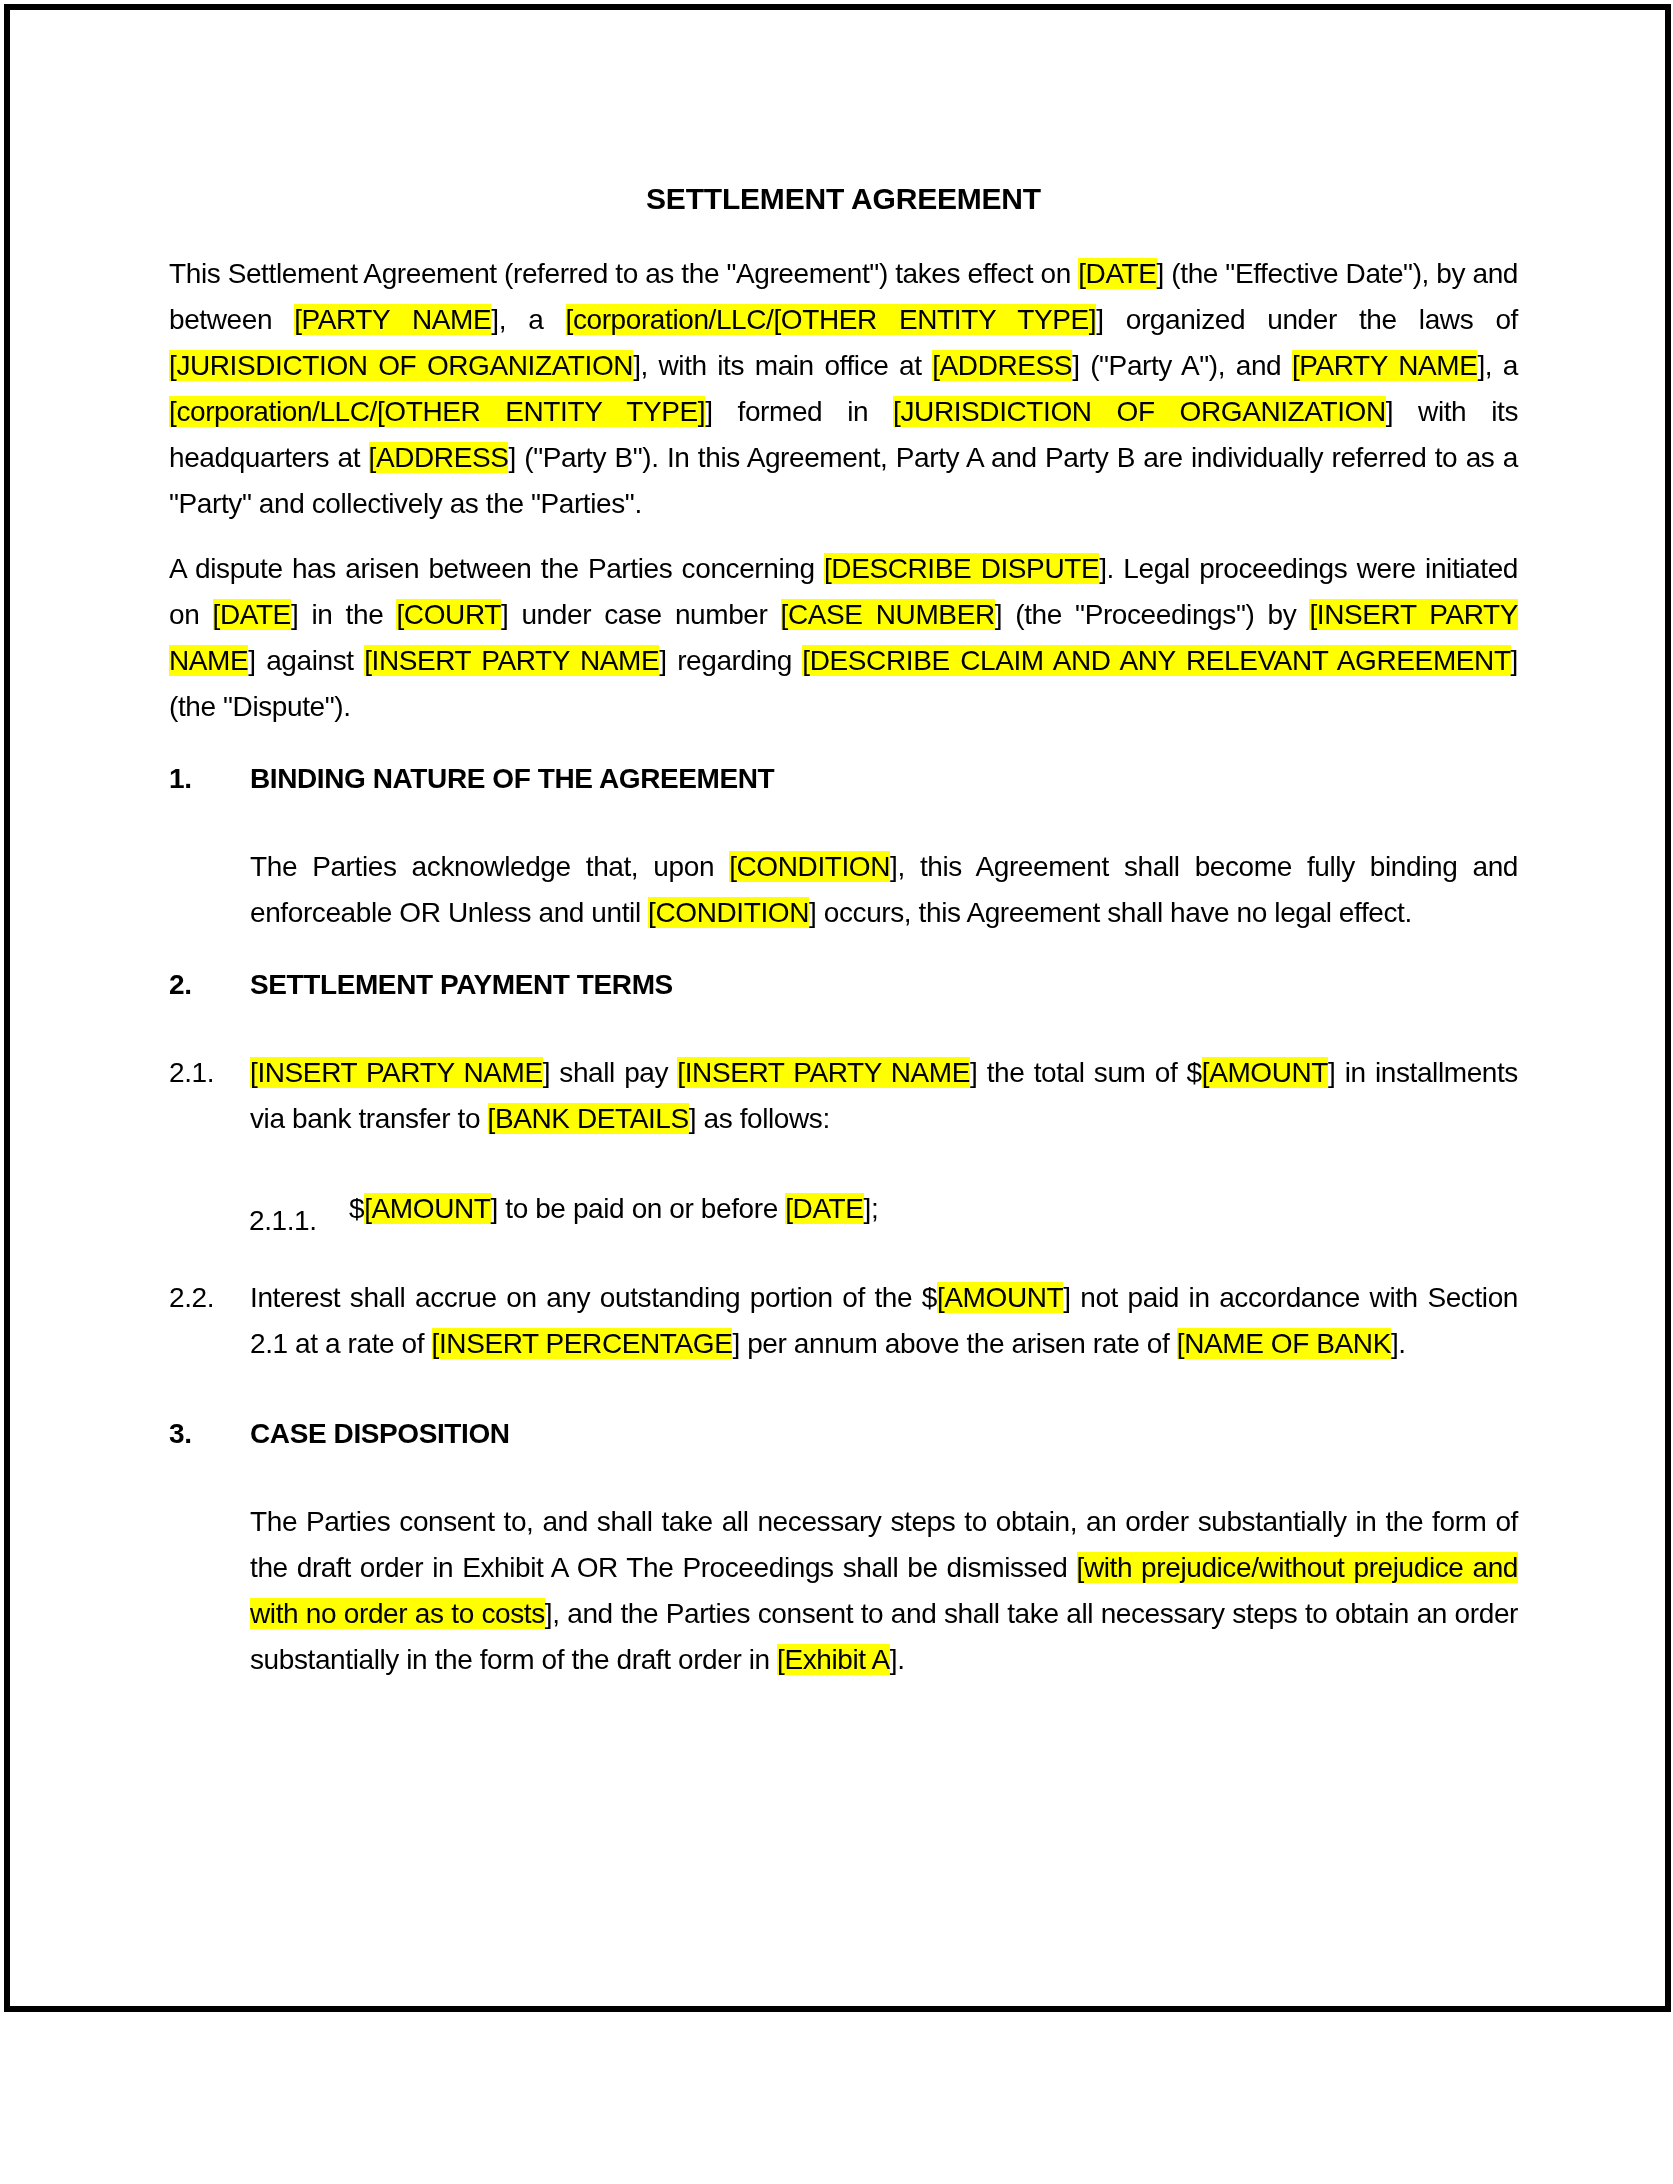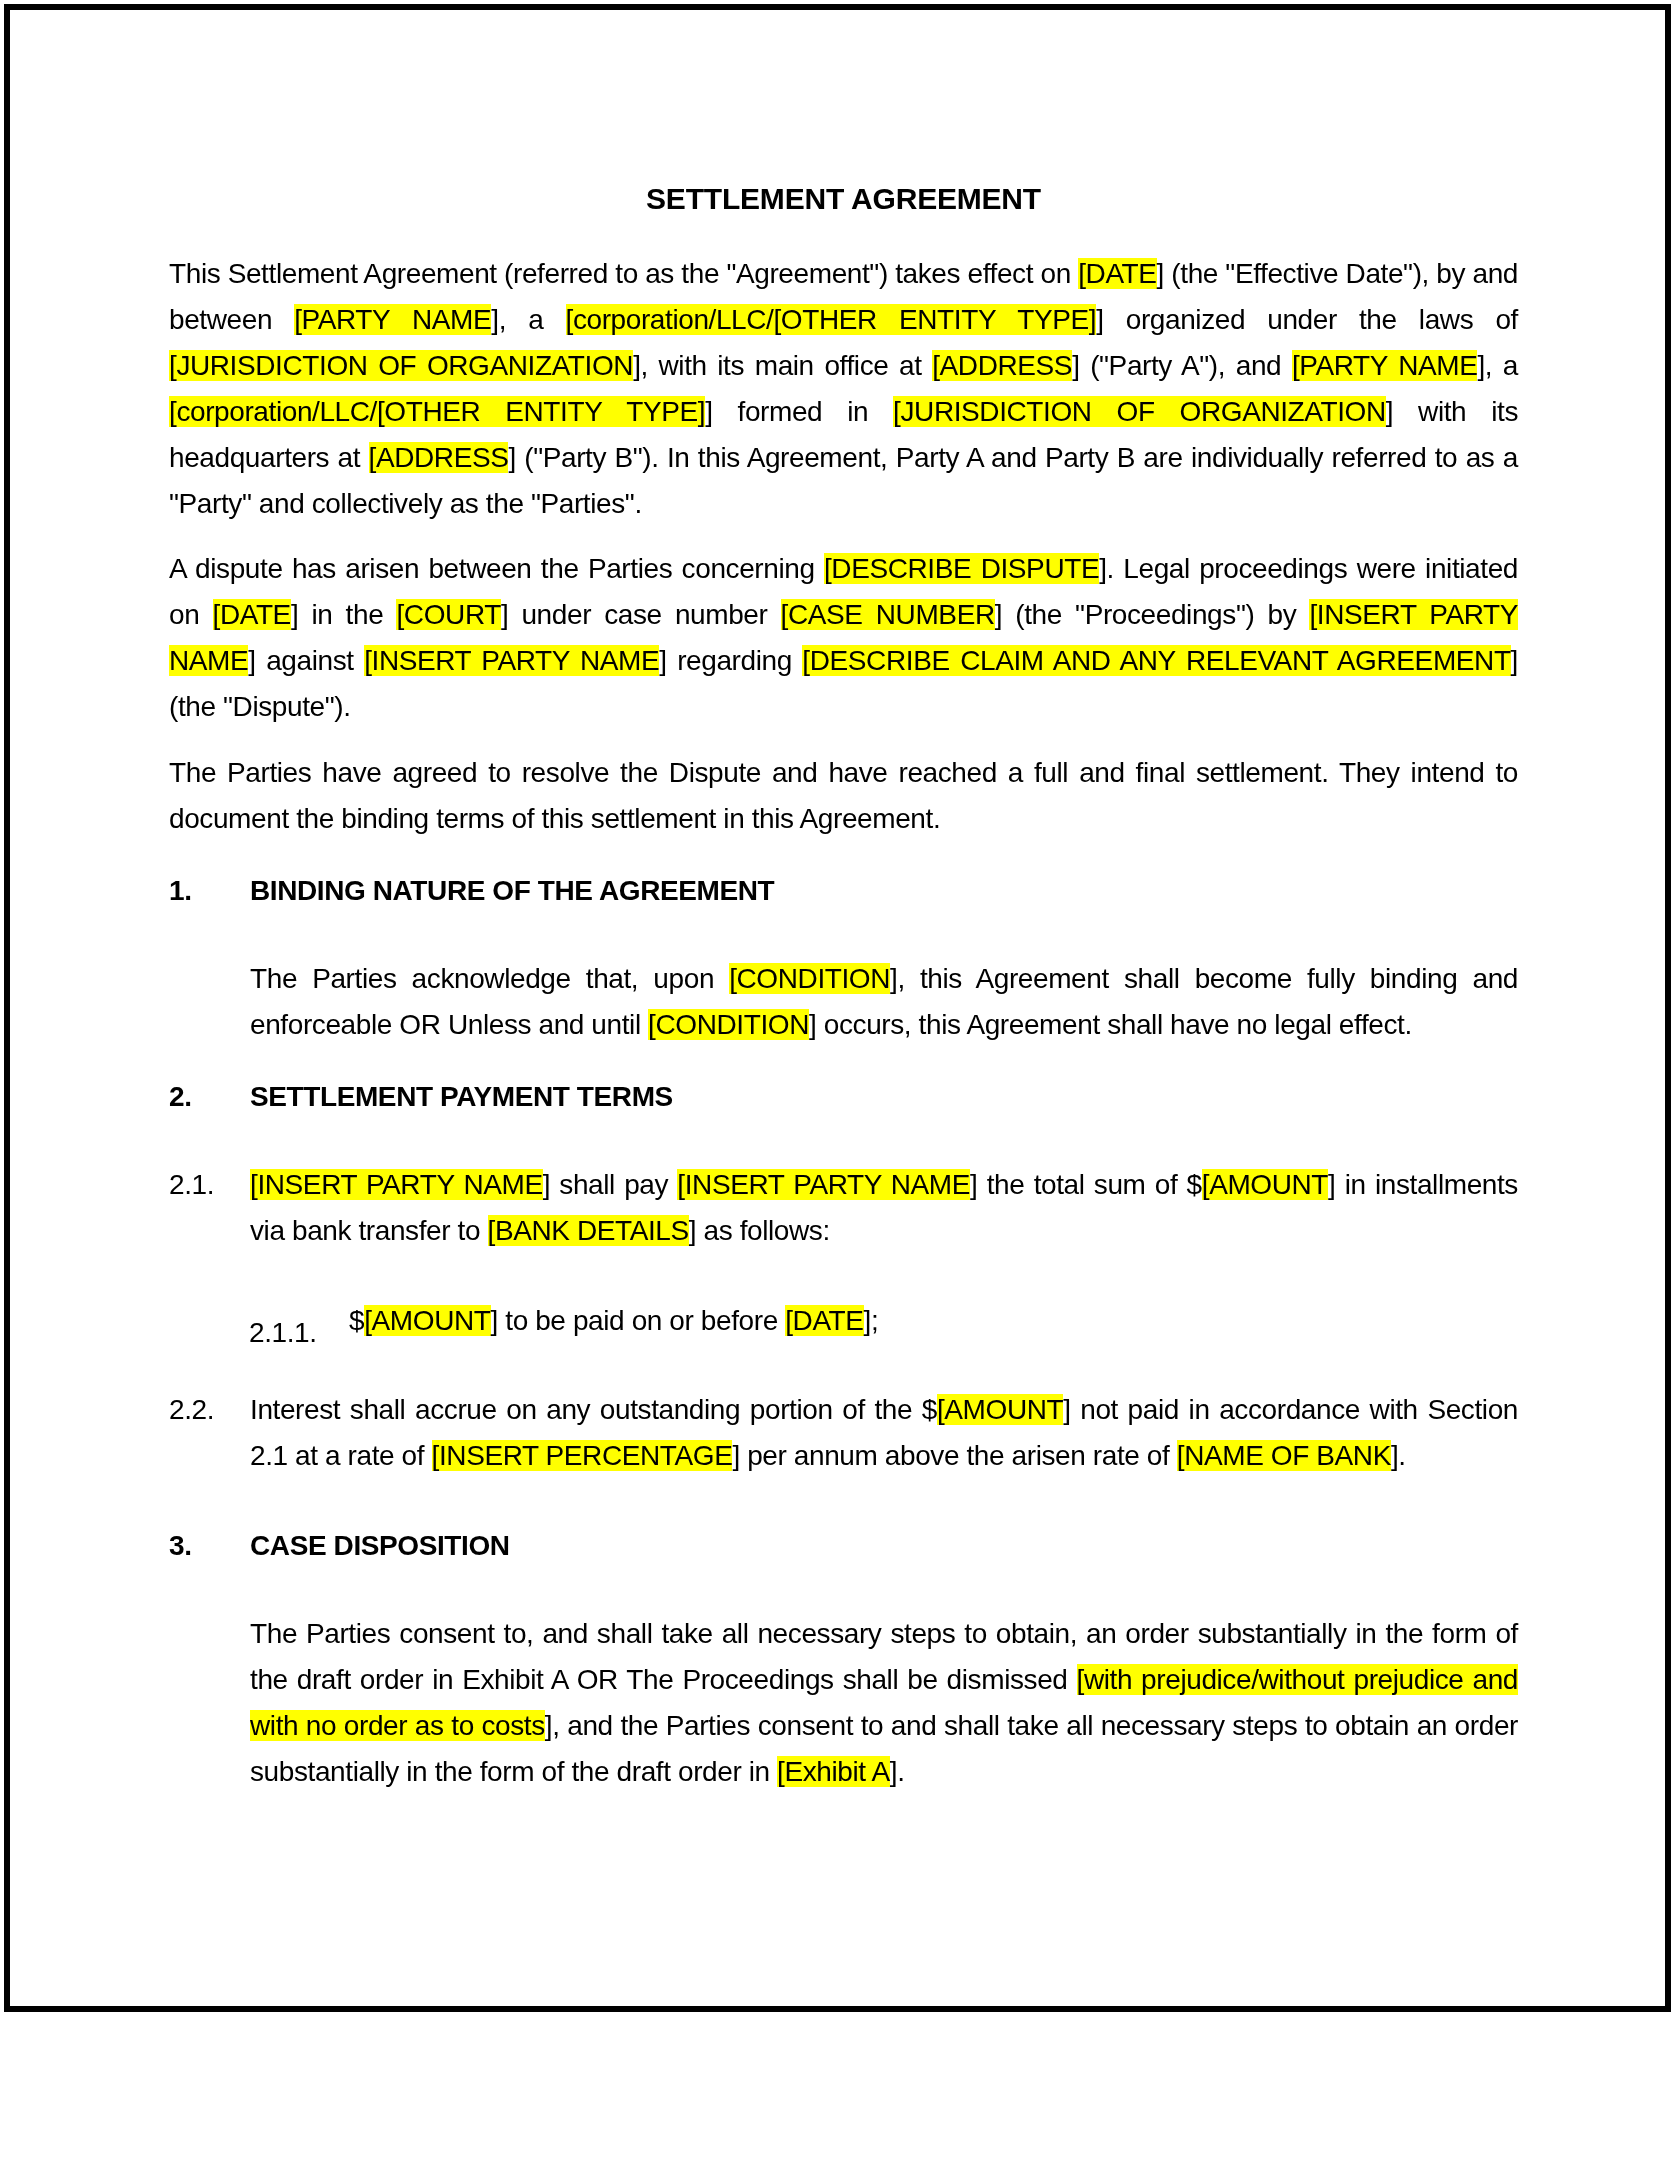--- a/index.html
+++ b/index.html
@@ -62,21 +62,20 @@
 </head>
 <body>
 
 <div class="page">
   <div class="frame"></div>
   <div class="content">
     <h1 class="title">SETTLEMENT AGREEMENT</h1>
     <div id="intro">
         <p class="para justify"><span>This Settlement Agreement (referred to as the "</span><span class="b">Agreement</span><span>") takes effect on </span><span class="h">[DATE</span><span>] (the "</span><span class="b">Effective Date</span><span>"), by and between </span><span class="h">[PARTY NAME</span><span>], a </span><span class="h">[corporation/LLC/[OTHER ENTITY TYPE]</span><span>] organized under the laws of </span><span class="h">[JURISDICTION OF ORGANIZATION</span><span>], with its main office at </span><span class="h">[ADDRESS</span><span>] ("</span><span class="b">Party A</span><span>"), and </span><span class="h">[PARTY NAME</span><span>], a </span><span class="h">[corporation/LLC/[OTHER ENTITY TYPE]</span><span>] formed in </span><span class="h">[JURISDICTION OF ORGANIZATION</span><span>] with its headquarters at </span><span class="h">[ADDRESS</span><span>] ("</span><span class="b">Party B</span><span>"). In this Agreement, Party A and Party B are individually referred to as a "</span><span class="b">Party</span><span>" and collectively as the "</span><span class="b">Parties</span><span>".</span></p>
         <p class="para justify"><span>A dispute has arisen between the Parties concerning </span><span class="h">[DESCRIBE DISPUTE</span><span>]. Legal proceedings were initiated on </span><span class="h">[DATE</span><span>] in the </span><span class="h">[COURT</span><span>] under case number </span><span class="h">[CASE NUMBER</span><span>] (the "</span><span class="b">Proceedings</span><span>") by </span><span class="h">[INSERT PARTY NAME</span><span>] against </span><span class="h">[INSERT PARTY NAME</span><span>] regarding </span><span class="h">[DESCRIBE CLAIM AND ANY RELEVANT AGREEMENT</span><span>] (the "</span><span class="b">Dispute</span><span>").</span></p>
-        <p class="para justify"><span>The Parties have agreed to resolve the Dispute and have reached a full and final settlement. They intend to document the binding terms of this settlement in this Agreement.</span></p>
       </div>
     <div id="sections">
         <section class="section">
           <div class="heading-row"><span class="num">1.</span><span>BINDING NATURE OF THE AGREEMENT</span></div>
           <p class="body-indent justify"><span>The Parties acknowledge that, upon </span><span class="h">[CONDITION</span><span>], this Agreement shall become fully binding and enforceable </span><span class="b">OR</span><span> Unless and until </span><span class="h">[CONDITION</span><span>] occurs, this Agreement shall have no legal effect.</span></p>
         </section>
         <section class="section">
           <div class="heading-row"><span class="num">2.</span><span>SETTLEMENT PAYMENT TERMS</span></div>
           <div class="li2 justify"><span class="num">2.1.</span><span class="h">[INSERT PARTY NAME</span><span>] shall pay </span><span class="h">[INSERT PARTY NAME</span><span>] the total sum of $</span><span class="h">[AMOUNT</span><span>] in installments via bank transfer to </span><span class="h">[BANK DETAILS</span><span>] as follows:</span></div>
           <div class="li3 justify"><span class="num">2.1.1.</span><span>$</span><span class="h">[AMOUNT</span><span>] to be paid on or before </span><span class="h">[DATE</span><span>];</span></div>

